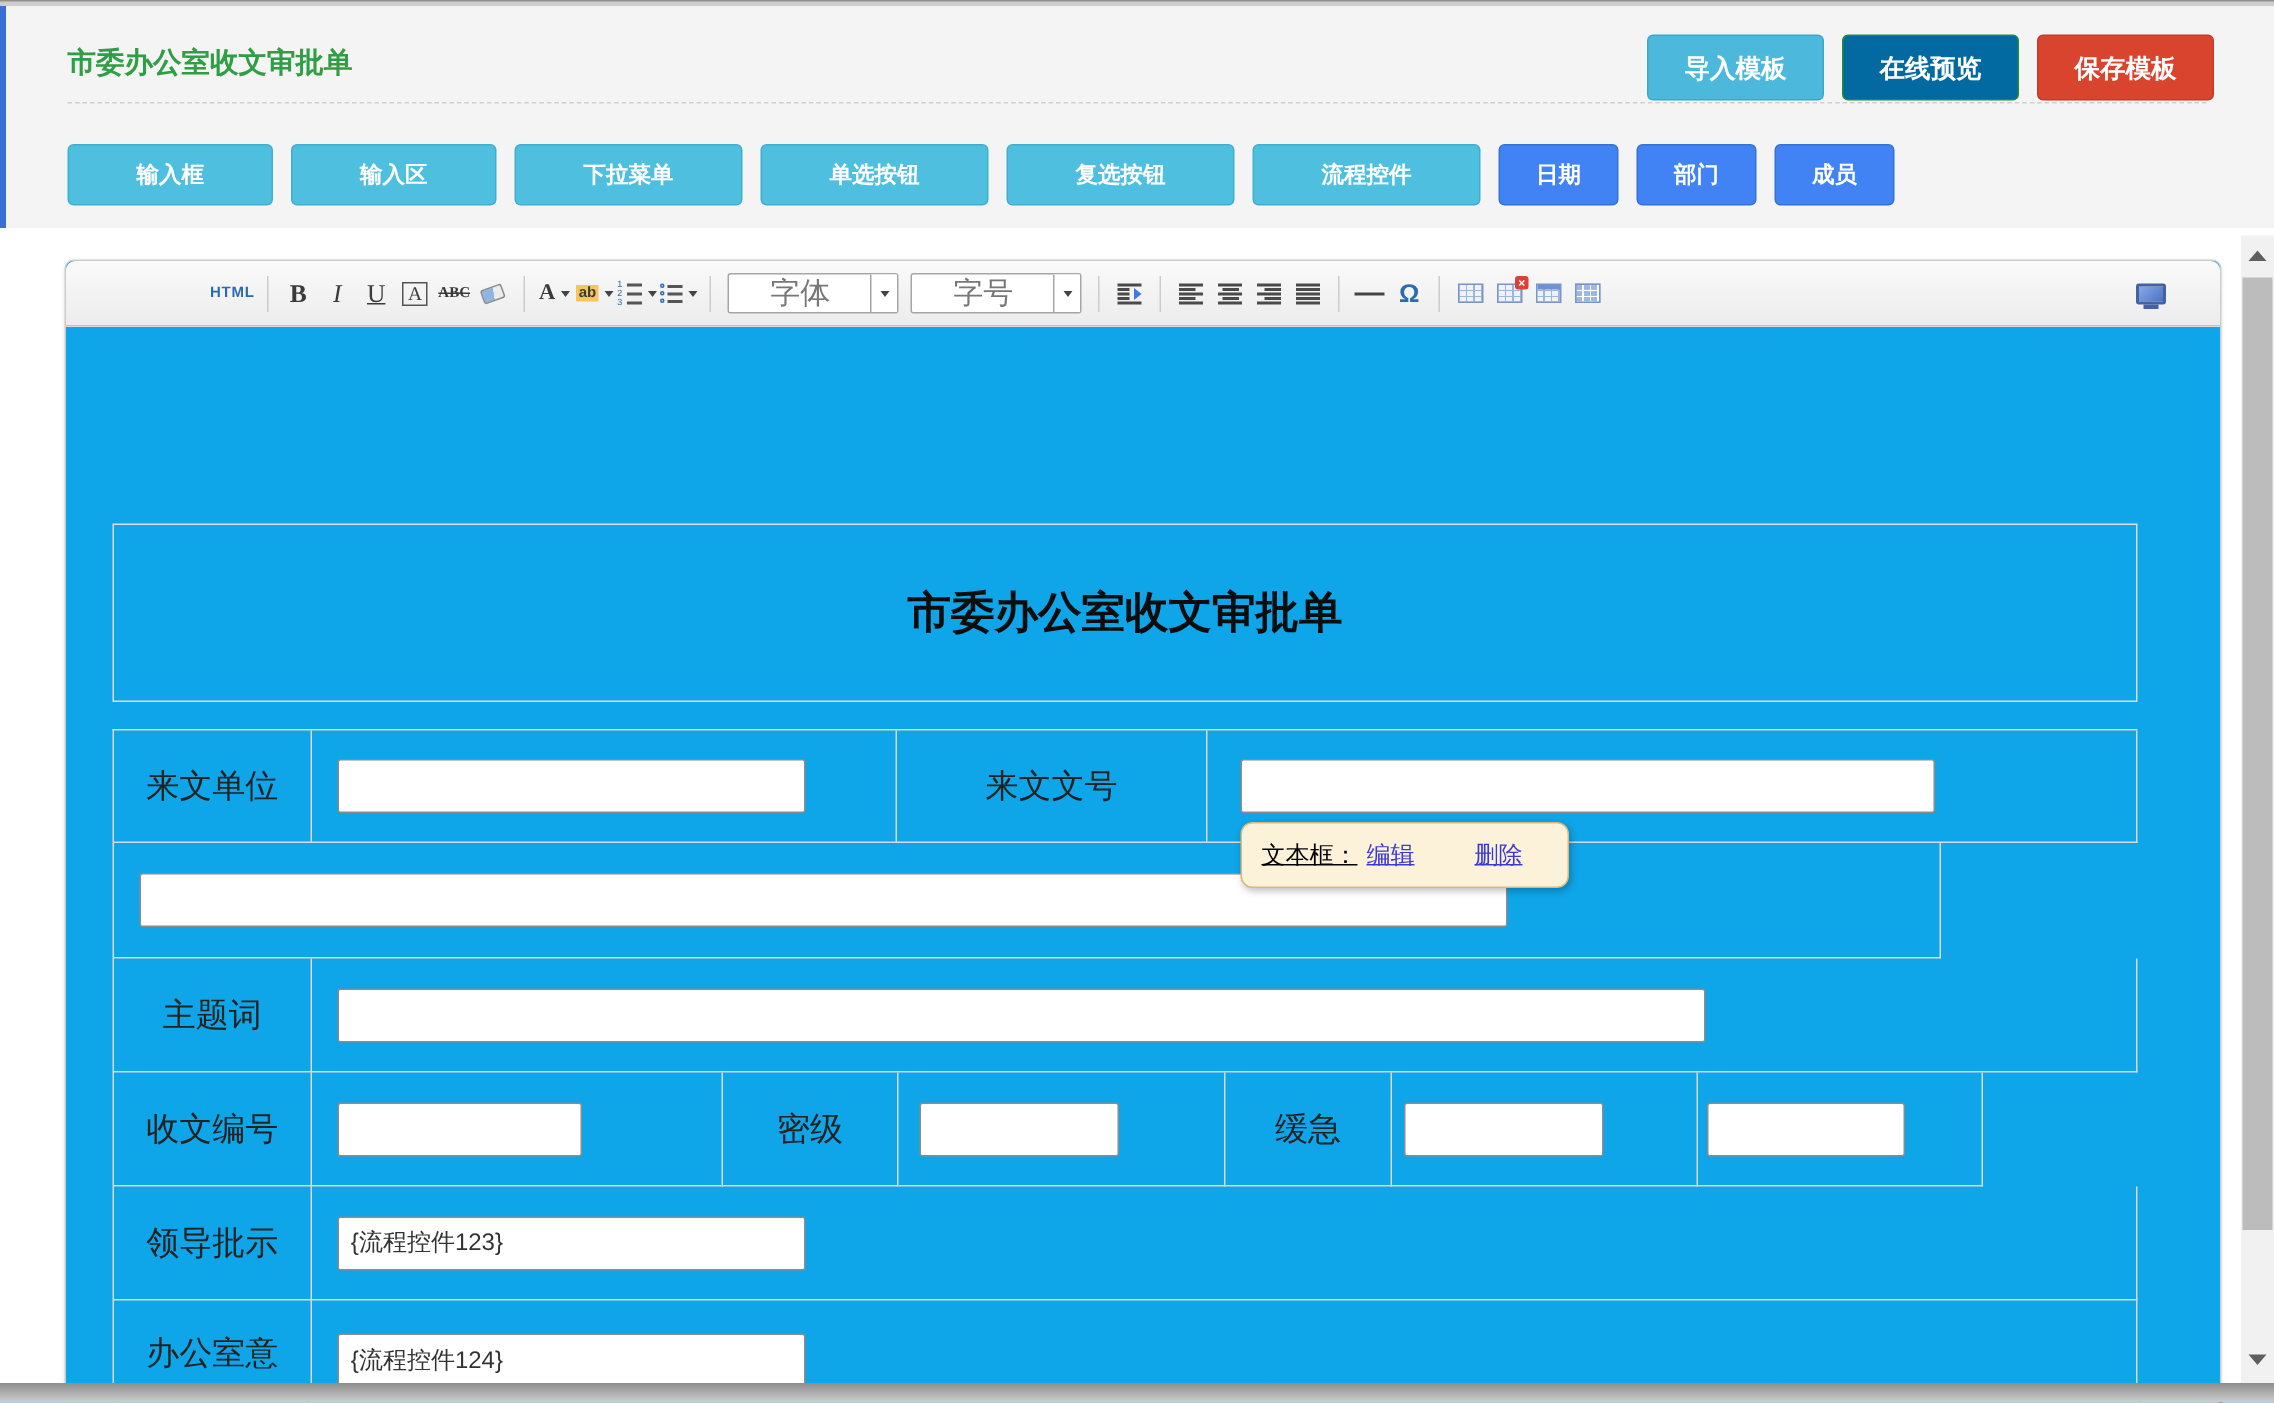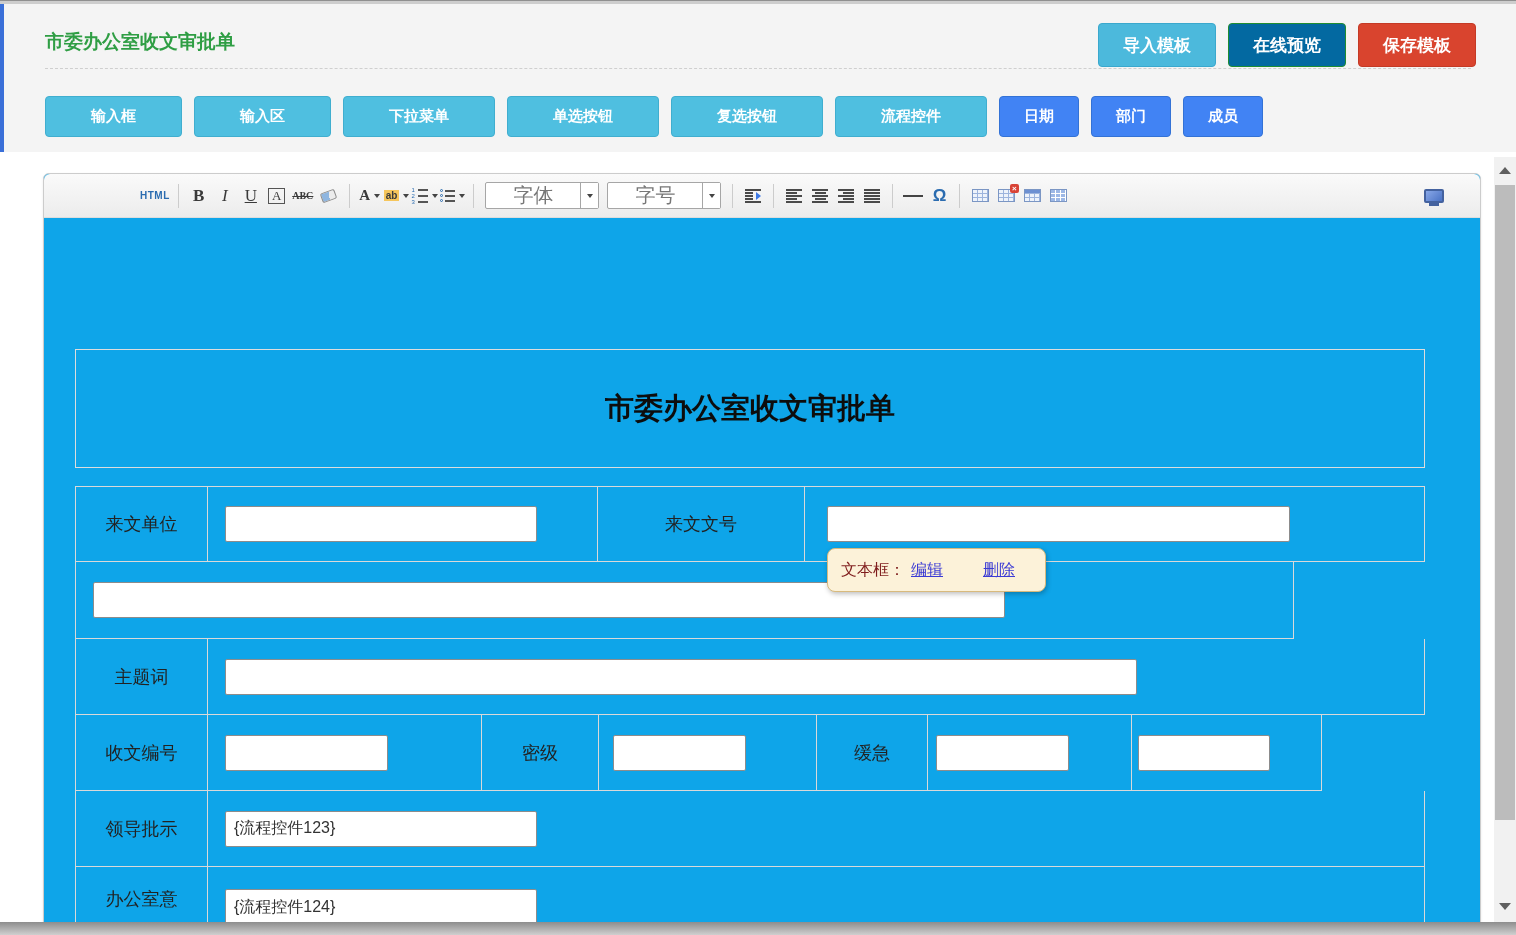--- a/index.html
+++ b/index.html
@@ -101,29 +101,29 @@
     bottom:-5px; width:10px; height:3px; background:#44629f; }
   
   .content { padding:131px 0 0 31px; }
   .form-title-box { width:1350px; height:119px; border:1px solid #ddd; display:flex;
     align-items:center; justify-content:center; }
   .form-title { font-size:29px; font-weight:bold; color:#0d0d0d; }
   .tbl { width:1350px; margin-top:18px; border-top:1px solid #d9d9d9; border-left:1px solid #d9d9d9; }
   .trow { display:flex; }
   .tcell { border-right:1px solid #d9d9d9; border-bottom:1px solid #d9d9d9;
     display:flex; align-items:center; }
-  .tlabel { justify-content:center; font-size:18px; color:#222; }
+  .tlabel { justify-content:center; font-size:22px; color:#222; }
   .inp { height:36px; border:1px solid #8c8c8c; border-radius:2px; background:#fff;
     font-size:16px; color:#333; padding:0 8px; font-family:inherit; }
   
   .tooltip { position:absolute; left:827px; top:548px; width:219px; height:44px; z-index:30;
     background:#fcf2d9; border:1px solid #d8ba7d; border-radius:8px;
     box-shadow:1px 2px 5px rgba(0,0,0,.25); display:flex; align-items:center; padding:0 13px;
     font-size:16px; }
-  .tooltip .t-label { color:#7f1d1d; }
+  .tooltip .t-label { color:#000000;text-decoration:underline; }
   .tooltip a { color:#3b3bd4; text-decoration:underline; cursor:pointer; }
   .tooltip .t-edit { margin-left:6px; }
   .tooltip .t-del { margin-left:40px; }
   
   .scrollbar { position:absolute; right:0; top:157px; width:22px; height:765px; background:#f1f1f1; z-index:35; }
   .sb-up, .sb-down { position:absolute; left:0; width:22px; height:20px; display:flex;
     align-items:center; justify-content:center; cursor:pointer; }
   .sb-up { top:3px; } .sb-down { bottom:6px; }
   .tri-up { width:0;height:0;border-bottom:7px solid #5f5f5f;border-left:6px solid transparent;border-right:6px solid transparent; }
   .tri-down { width:0;height:0;border-top:7px solid #5f5f5f;border-left:6px solid transparent;border-right:6px solid transparent; }

